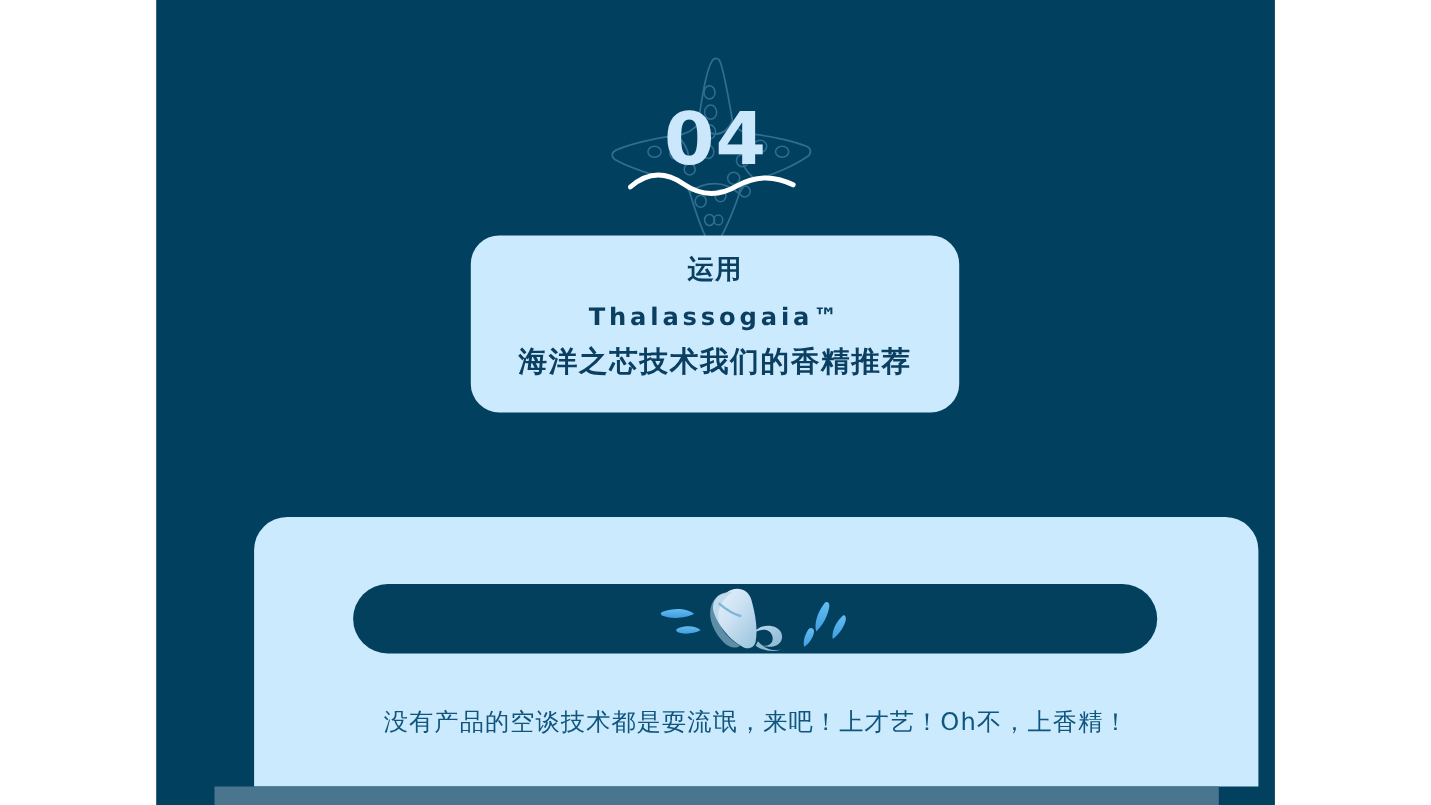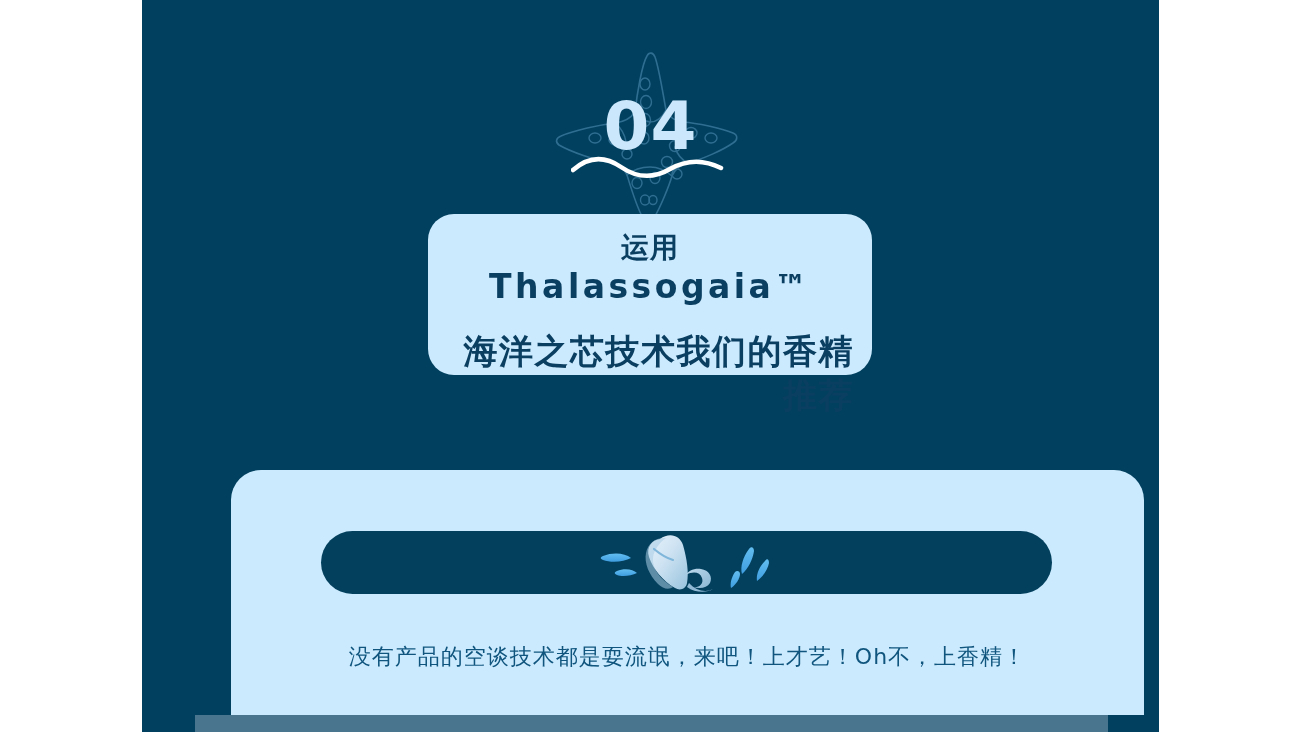--- a/index.html
+++ b/index.html
@@ -76,36 +76,36 @@
     box-sizing: border-box;
     padding: 16px 18px 0 18px;
     text-align: center;
     z-index: 4;
   }
   .title-line {
     color: #0b3f62;
     font-weight: 700;
   }
   .title-line-1 {
-    font-size: 28px;
+    font-size: 24px;
     line-height: 1.3;
     letter-spacing: 1px;
+    margin-bottom: 14px;
   }
   .title-line-2 {
-    font-size: 33px;
+    font-size: 22px;
     line-height: 1.3;
     letter-spacing: 3.5px;
-    margin-bottom: 20px;
+    margin-bottom: 8px;
     font-family: "DejaVu Sans", "Liberation Sans", sans-serif;
   }
   .title-line-3 {
-    font-size: 34px;
+    font-size: 26px;
     line-height: 1.3;
     letter-spacing: 1.5px;
-    text-align: right;
   }
 
   
   .content-card {
     position: absolute;
     left: 53px;
     top: 470px;
     width: 913px;
     height: 245px;
     background: #cbeafd;

